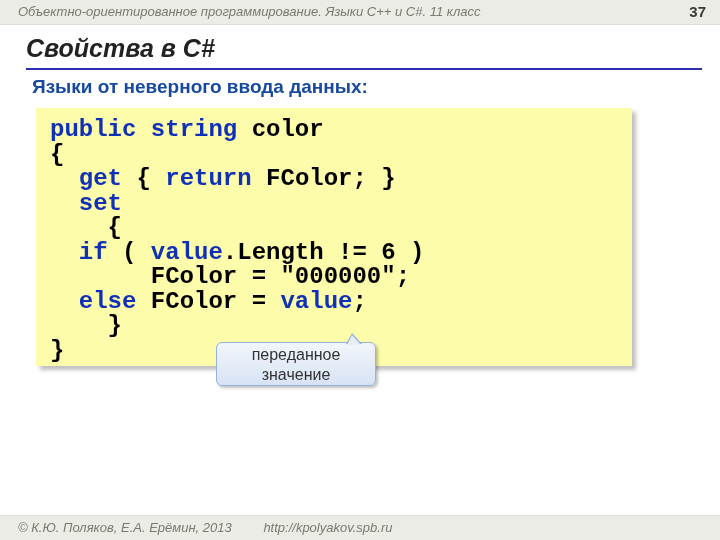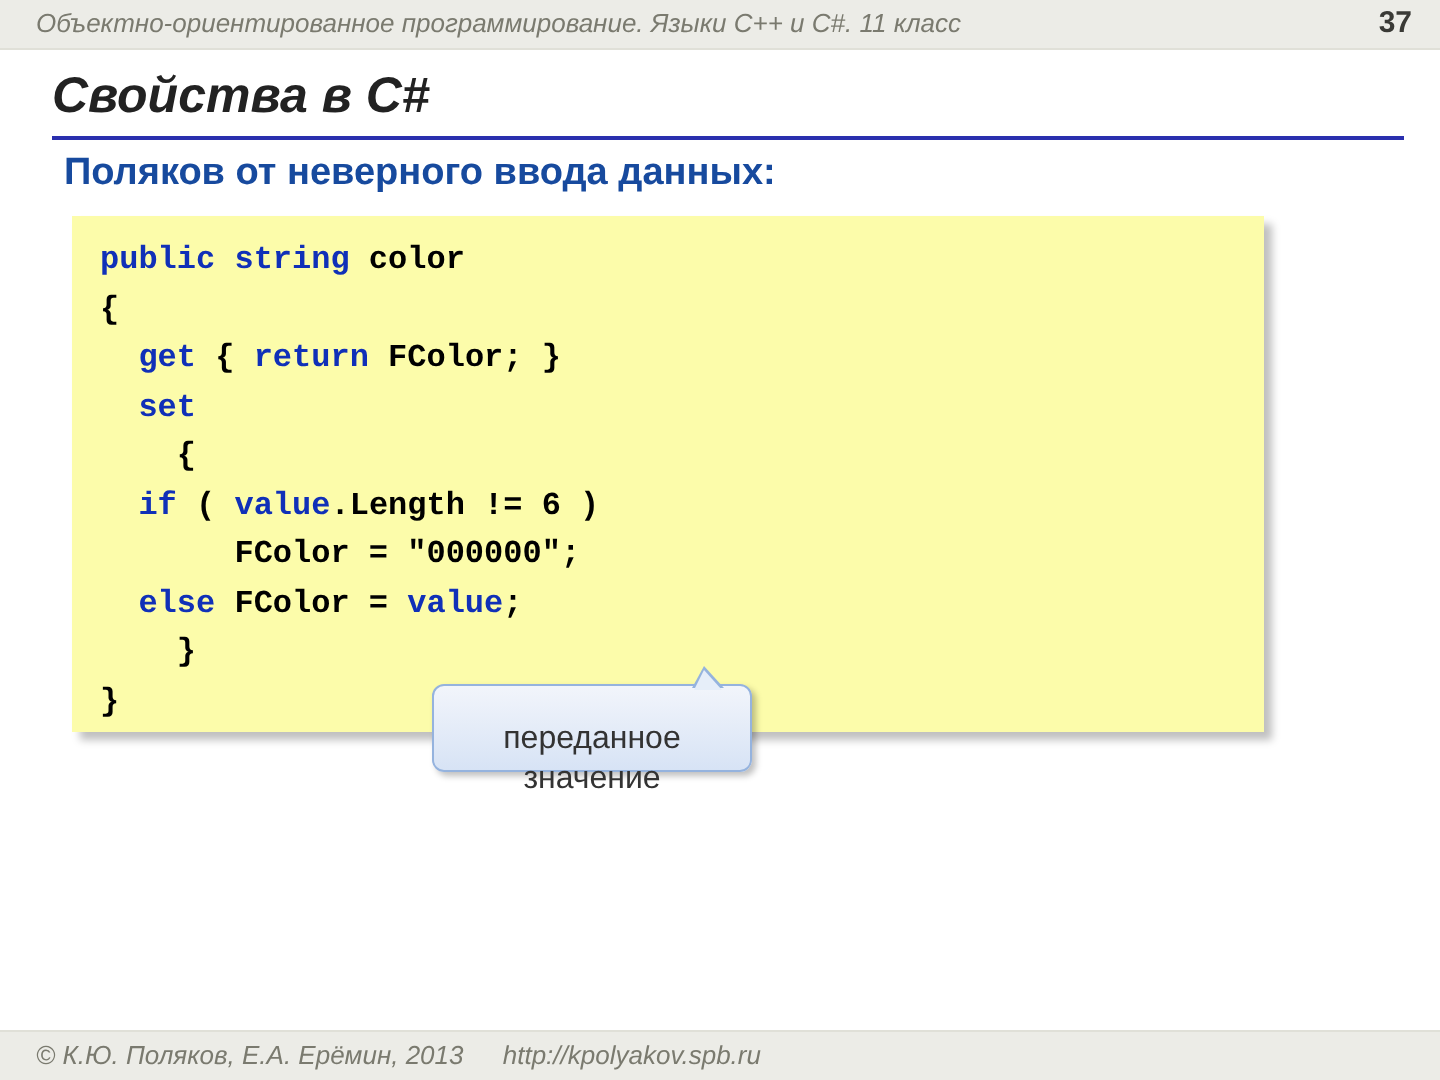--- a/index.html
+++ b/index.html
@@ -70,21 +70,21 @@
     width: 596px;
     height: 258px;
     background: #fcfcaa;
     box-shadow: 4px 4px 4px rgba(0,0,0,0.25);
     box-sizing: border-box;
     padding: 10px 14px 10px 14px;
   }
   .codebox pre {
     margin: 0;
     font-family: "Courier New", monospace;
-    font-size: 16px;
+    font-size: 24px;
     font-weight: bold;
     line-height: 24.5px;
     color: #000;
     white-space: pre;
   }
   .kw { color: #1030b8; }
   .kw2 { color: #1030b8; }
   .callout {
     position: absolute;
     left: 216px;
@@ -92,21 +92,21 @@
     width: 160px;
     height: 44px;
     background: linear-gradient(#f2f5fb, #d7e3f5);
     border: 1px solid #95b3de;
     border-radius: 6px;
     box-shadow: 2px 2px 3px rgba(0,0,0,0.25);
     text-align: center;
     font-size: 16px;
     color: #333;
     line-height: 20px;
-    padding-top: 17px;
+    padding-top: 2px;
     box-sizing: border-box;
     z-index: 3;
   }
   .callout::before {
     content: "";
     position: absolute;
     top: -8px;
     left: 130px;
     width: 0; height: 0;
     border-left: 5px solid transparent;
@@ -130,38 +130,38 @@
     height: 24px;
     border-top: 1px solid #e0e0d8;
     background: #ecece7;
     font-style: italic;
     color: #7a7a6f;
     font-size: 13px;
     line-height: 24px;
     padding-left: 18px;
   }
   .footer .url {
-    margin-left: 16px;
+    margin-left: 28px;
     text-align: right;
   }
 </style>
 </head>
 <body>
 
 <div class="slide">
 
   <div class="topbar">
     <span>Объектно-ориентированное программирование. Языки C++ и C#. 11 класс</span>
     <span class="pagenum">37</span>
   </div>
 
   <div class="title">Свойства в C#</div>
   <div class="titlerule"></div>
 
-  <div class="subhead">Поляков от неверного ввода данных:</div>
+  <div class="subhead">Языки от неверного ввода данных:</div>
 
   <div class="codebox">
 <pre><span class="kw">public</span> <span class="kw">string</span><span> color</span>
 <span>{</span>
   <span class="kw">get</span><span> { </span><span class="kw">return</span><span> FColor; }</span>
   <span class="kw">set</span>
   <span>  {</span>
   <span class="kw">if</span><span> ( </span><span class="kw2">value</span><span>.Length != 6 )</span>
 <span>       FColor = "000000";</span>
   <span class="kw">else</span><span> FColor = </span><span class="kw2">value</span><span>;</span>

